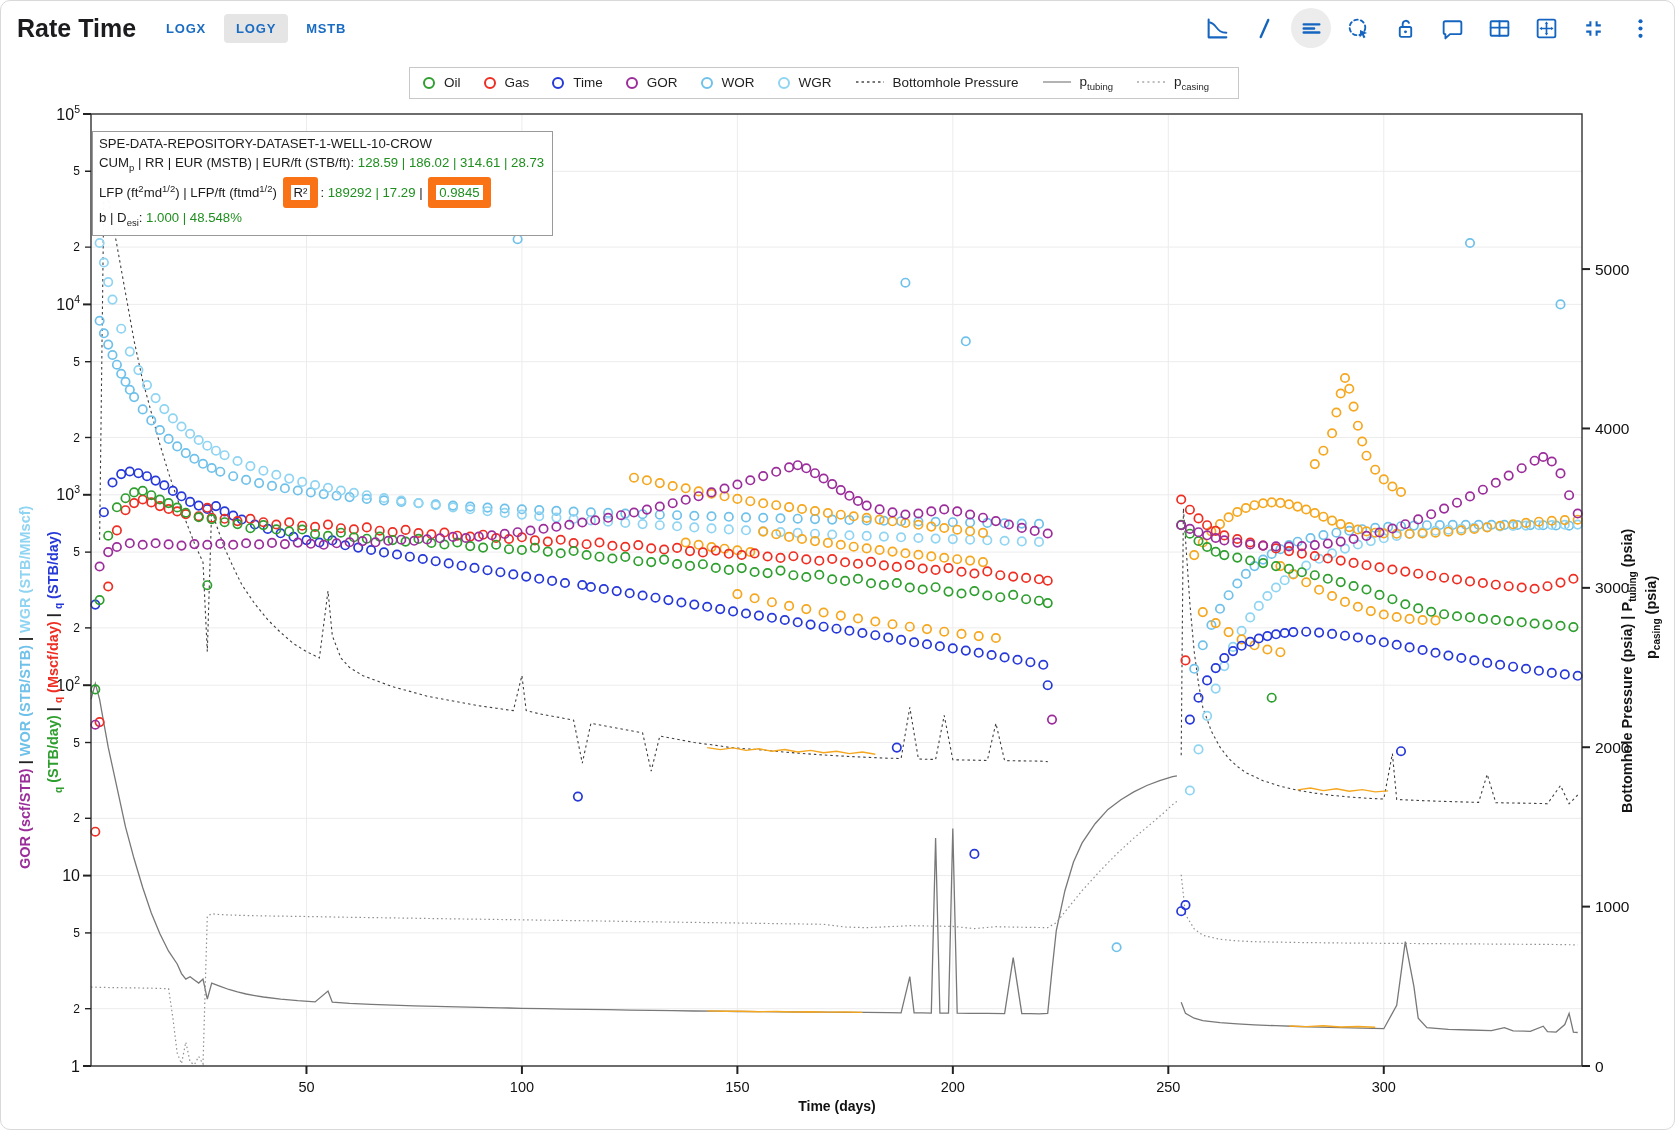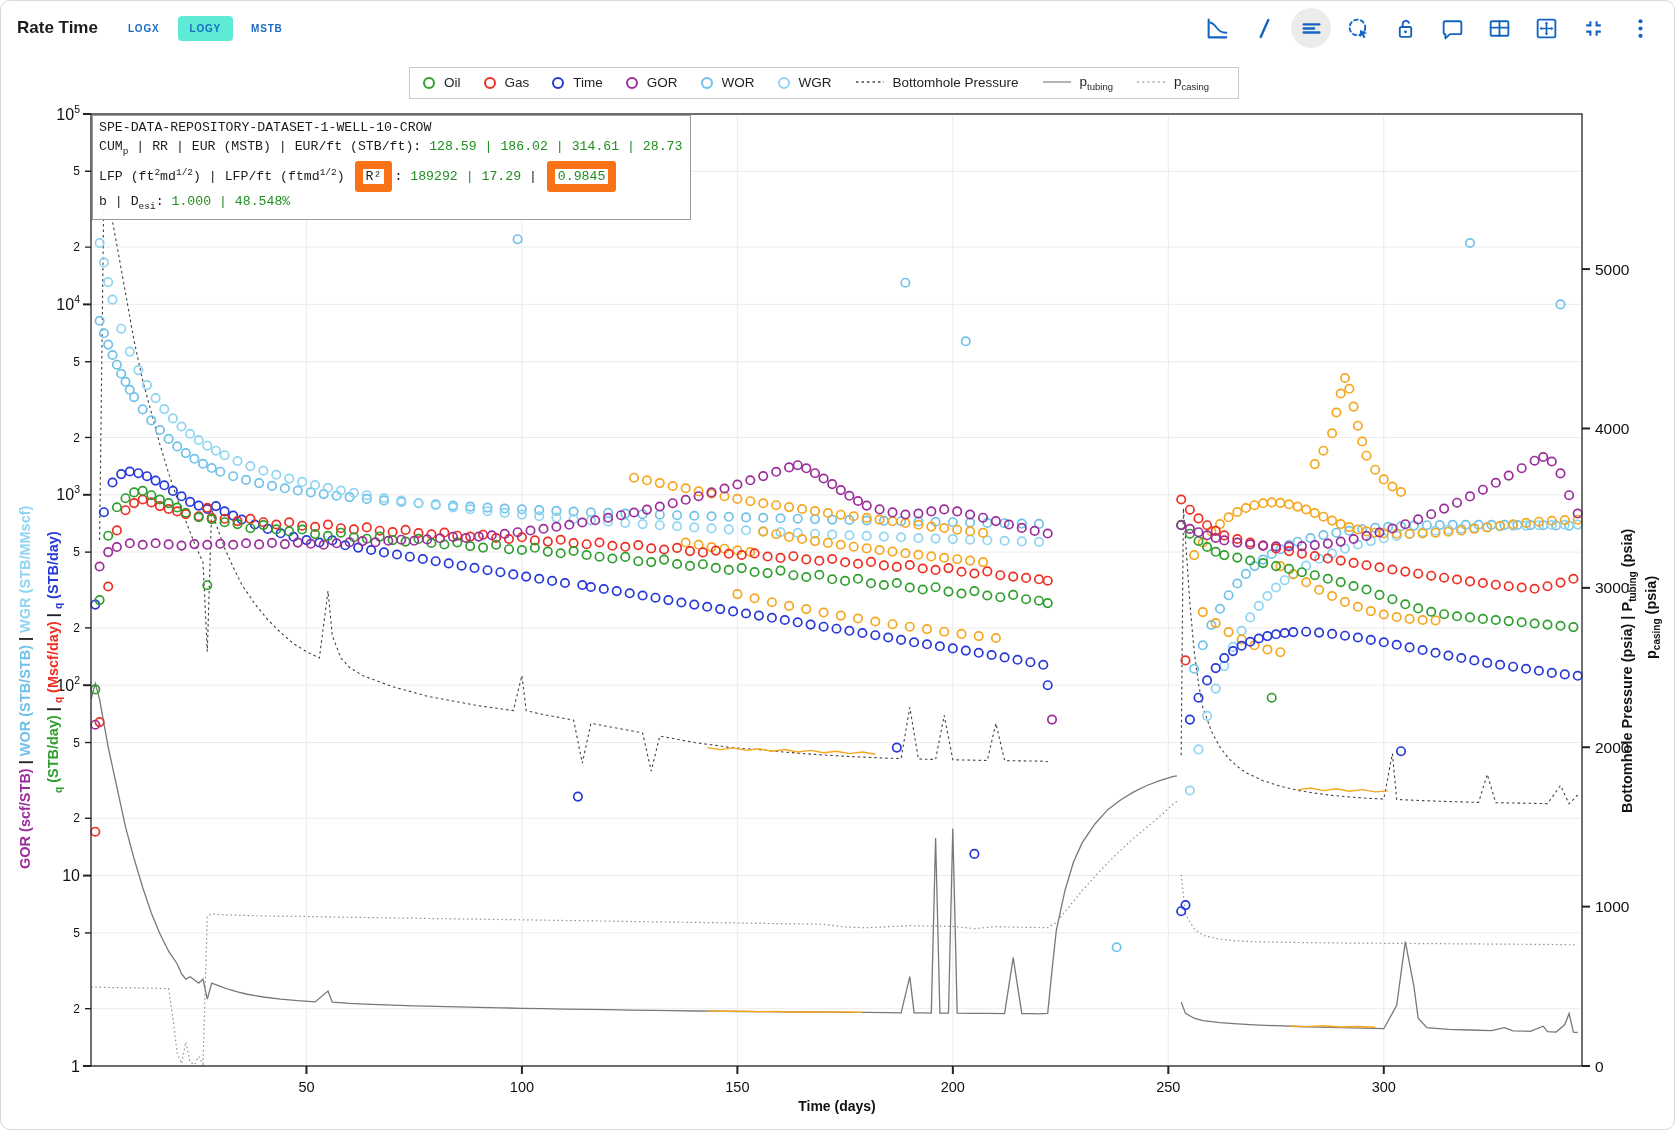--- a/index.html
+++ b/index.html
@@ -1,35 +1,35 @@
 <!DOCTYPE html>
 <html><head>
 <meta charset="utf-8">
 <style>
   html,body{margin:0;padding:0;background:#fff;font-family:"Liberation Sans",sans-serif;}
   .page{position:relative;width:1675px;height:1130px;background:#fff;border:1px solid #d9d9d9;border-radius:10px;overflow:hidden;box-sizing:border-box;}
   
   .header{position:absolute;top:0;left:0;right:0;height:54px;display:flex;align-items:center;padding:0 16px;z-index:5;}
-  .title{font-size:17px;font-weight:bold;color:#1c1c1e;margin:0 6px 0 0;}
+  .title{font-size:25px;font-weight:bold;color:#1c1c1e;margin:0 6px 0 0;}
   .modes{display:flex;align-items:center;gap:6px;margin-left:12px;}
-  .mode-btn{font-size:10px;font-weight:bold;letter-spacing:.8px;color:#1a6cc2;padding:7px 12px;border-radius:4px;cursor:pointer;user-select:none;}
-  .mode-btn.active{background:#5eead4;}
+  .mode-btn{font-size:13px;font-weight:bold;letter-spacing:.8px;color:#1a6cc2;padding:7px 12px;border-radius:4px;cursor:pointer;user-select:none;}
+  .mode-btn.active{background:#e5e5e5;}
   .toolbar{position:absolute;right:14px;top:7px;display:flex;align-items:center;gap:7px;}
   .tbtn{width:40px;height:40px;display:flex;align-items:center;justify-content:center;border-radius:50%;color:#1565c0;cursor:pointer;}
   .tbtn.active{background:#ececec;}
   .tbtn svg{width:25px;height:25px;}
   
   .legend{position:absolute;left:408px;top:66px;display:flex;align-items:center;background:#fff;border:1px solid #c8c8c8;padding:6px 13px;z-index:4;}
   .li{display:flex;align-items:center;margin-right:23px;font-size:13.5px;color:#1f1f1f;white-space:nowrap;}
   .li:last-child{margin-right:16px;}
   .mk-c{width:8px;height:8px;border-radius:50%;border:2px solid;background:#fff;margin-right:9px;display:inline-block;}
   .mk-l{margin-right:8px;display:inline-block;}
   .li sub{font-size:9.5px;}
   
-  .annot{position:absolute;left:91px;top:114px;background:rgba(255,255,255,.96);border:1px solid #9a9a9a;padding:2px 8px 4px 6px;font-size:13.2px;line-height:19px;color:#1c1c1c;z-index:3;white-space:nowrap;font-family:Liberation Mono, monospace;}
+  .annot{position:absolute;left:91px;top:130px;background:rgba(255,255,255,.96);border:1px solid #9a9a9a;padding:2px 8px 4px 6px;font-size:13.2px;line-height:19px;color:#1c1c1c;z-index:3;white-space:nowrap;}
   .annot .g{color:#1f8f1f;}
   .annot sub{font-size:9.5px;}
   .annot sup{font-size:9.5px;}
   .ybox{display:inline-block;border:8px solid #f97316;border-radius:3px;padding:0 3px;margin:0 2px;line-height:15px;}
   
   .vlabel{position:absolute;transform:rotate(-90deg);transform-origin:0 0;white-space:nowrap;font-weight:bold;font-size:14.5px;color:#141414;z-index:2;}
   .vlabel sub{font-size:10px;}
   #lt-ratios{left:16px;top:868px;}
   #lt-rates{left:44px;top:792px;}
   #rt-line1{left:1618px;top:812px;}

